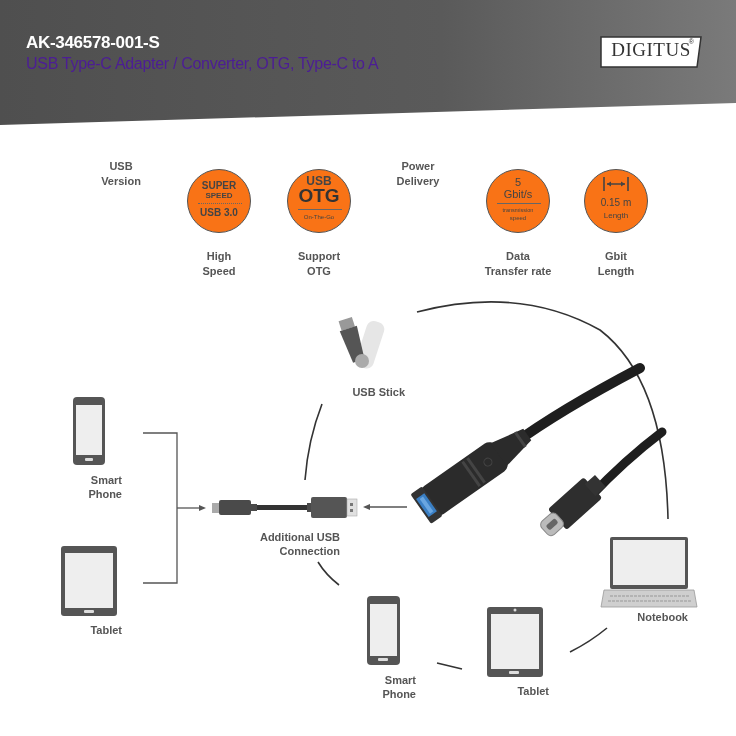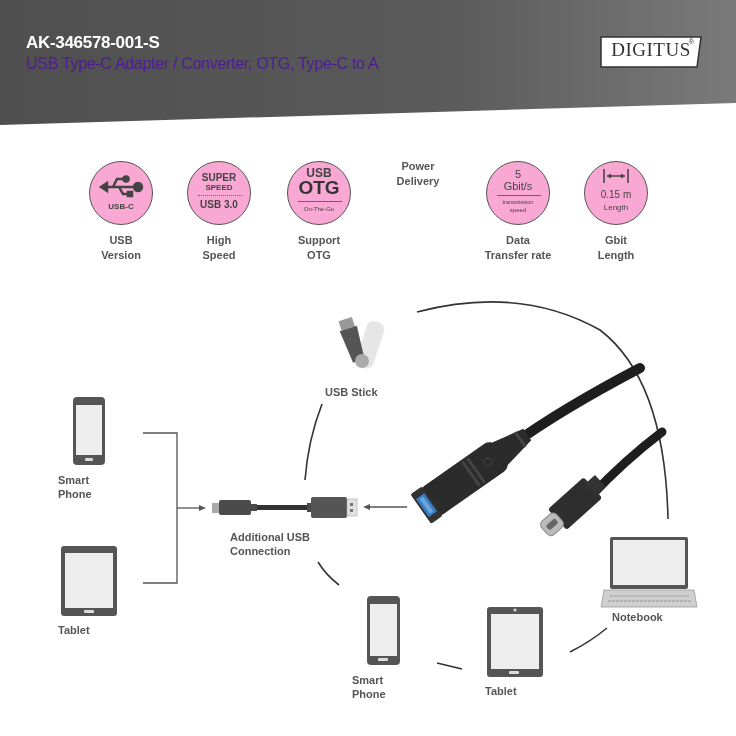--- a/index.html
+++ b/index.html
@@ -8,27 +8,27 @@
 
   .header-band { position: absolute; left: 0; top: 0; width: 736px; height: 130px; }
   .header-band svg { position: absolute; left: 0; top: 0; }
   .product-code { position: absolute; left: 26px; top: 33px; font-size: 17px; font-weight: bold; color: #ffffff; letter-spacing: -0.3px; }
   .product-subtitle { position: absolute; left: 26px; top: 55px; font-size: 16px; color: #4c1d95; letter-spacing: -0.3px; }
   .brand-logo { position: absolute; left: 600px; top: 36px; width: 102px; height: 42px; }
   .brand-logo .txt { position: absolute; left: 0; top: 3px; width: 100%; text-align: center; font-family: "Liberation Serif", serif; font-size: 19px; color: #333; letter-spacing: 0.5px; }
   .brand-logo .reg { position: absolute; right: 8px; top: 2px; font-size: 7px; color: #333; }
 
   .feature { position: absolute; top: 153px; width: 90px; text-align: center; }
-  .feature .circle { width: 64px; height: 64px; margin: 8px auto; border: 1.6px solid #555; border-radius: 50%; position: relative; overflow: hidden; background: #f9a8d4; }
+  .feature .circle { width: 64px; height: 64px; margin: 16px auto; border: 1.6px solid #555; border-radius: 50%; position: relative; overflow: hidden; background: #f97316; }
   .feature .label { margin-top: 6px; font-size: 11px; font-weight: bold; color: #555; line-height: 15px; }
   .ic-text { position: absolute; left: 0; width: 100%; text-align: center; color: #444; font-weight: bold; }
   .ic-line { position: absolute; left: 10px; width: 44px; border-top: 1px solid #666; }
 
   .diagram { position: absolute; left: 0; top: 0; width: 736px; height: 736px; pointer-events: none; }
-  .node-label { position: absolute; font-size: 11px; font-weight: bold; color: #555; text-align: left; line-height: 14px; }
+  .node-label { position: absolute; font-size: 11px; font-weight: bold; color: #555; text-align: right; line-height: 14px; }
 </style>
 </head>
 <body>
 
 <div class="header-band">
   <svg width="736" height="130">
     <defs>
       <linearGradient id="hg" x1="0" x2="1" y1="0" y2="0">
         <stop offset="0" stop-color="#4f4f4f"></stop>
         <stop offset="0.6" stop-color="#5a5a5a"></stop>
@@ -42,34 +42,20 @@
   <div class="brand-logo">
     <svg width="102" height="32" style="position:absolute;left:0;top:0">
       <polygon points="1,1 101,1 97,31 1,31" fill="#ffffff" stroke="#333" stroke-width="1.5"></polygon>
     </svg>
     <span class="txt">DIGITUS</span>
     <span class="reg">®</span>
   </div>
 </div>
 
 <div class="feature" style="left:76px">
-  <div class="circle">
-    <svg width="64" height="64" style="position:absolute;left:-1px;top:-1px">
-      <g stroke="#444" stroke-width="2.5" fill="#444">
-        <line x1="14" y1="26" x2="48" y2="26"></line>
-        <polygon points="12,26 18,22 18,30"></polygon>
-        <circle cx="49" cy="26" r="4"></circle>
-        <polyline points="24,26 28,18 36,18" fill="none"></polyline>
-        <circle cx="37" cy="18" r="2.5"></circle>
-        <polyline points="30,26 34,33 40,33" fill="none"></polyline>
-        <rect x="39" y="31" width="4" height="4"></rect>
-      </g>
-    </svg>
-    <div class="ic-text" style="top:40px;font-size:8px">USB-C</div>
-  </div>
   <div class="label">
     <div>USB</div>
     <div>Version</div>
   </div>
 </div>
 
 <div class="feature" style="left:174px">
   <div class="circle">
     <div class="ic-text" style="top:10px;font-size:10px;line-height:11px">SUPER</div>
     <div class="ic-text" style="top:21px;font-size:8px;line-height:10px">SPEED</div>

